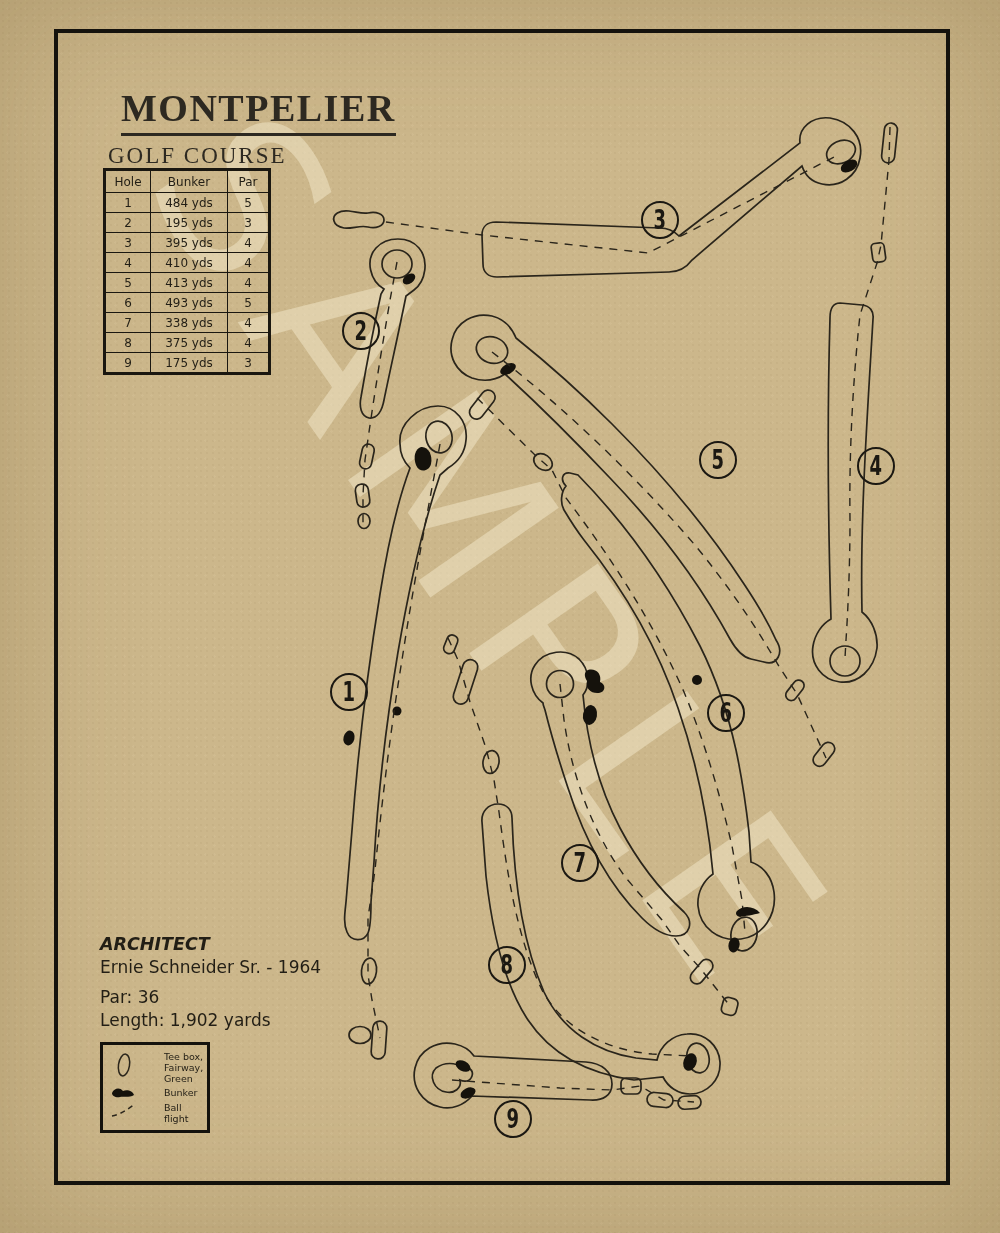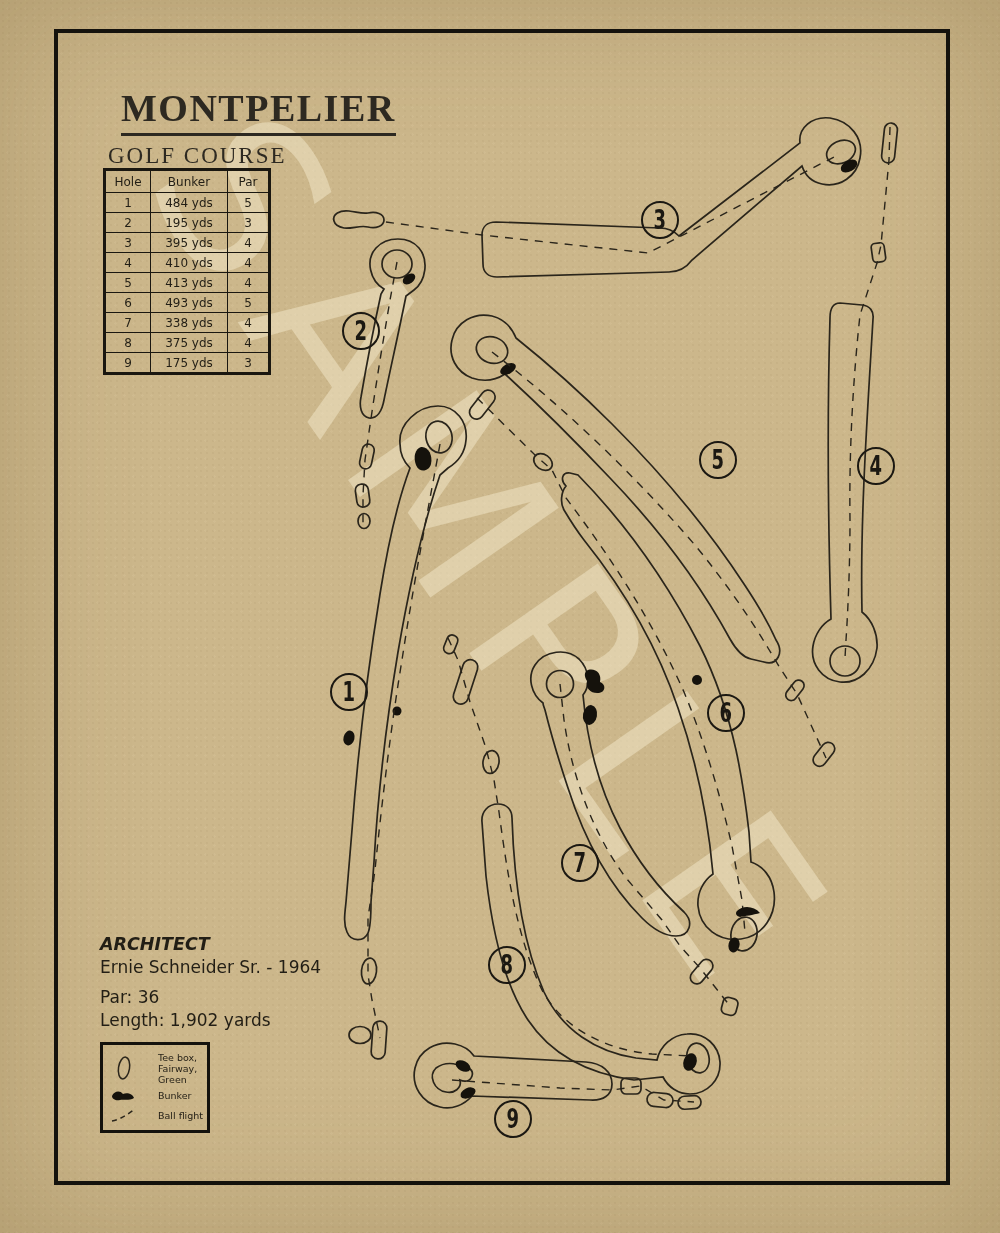--- a/index.html
+++ b/index.html
@@ -65,21 +65,21 @@
   .hole-num span{display:block;transform:scaleX(.72) scaleY(1.05);}
   .architect{position:absolute;left:100px;top:933px;color:#221e15;font-size:17px;line-height:23px;}
   .architect .head{font-weight:bold;font-size:17.5px;font-style:italic;}
   .architect .gap{height:7px;}
   .legend{
     position:absolute;left:100px;top:1042px;width:110px;height:91px;
     border:3px solid #14120d;background:transparent;
     display:flex;flex-direction:column;justify-content:space-around;
     padding:4px 0 4px 8px;box-sizing:border-box;
   }
-  .legend-row{display:flex;align-items:center;gap:21px;color:#221e15;}
+  .legend-row{display:flex;gap:27px;color:#221e15;}
   .legend-row .icn{width:26px;flex:0 0 26px;display:flex;justify-content:center;}
   .legend-row .lbl{font-size:9.5px;line-height:11px;width:62px;}
   svg .ink{stroke:#2a251b;stroke-width:1.7;fill:none;}
   svg .flight{stroke:#2a251b;stroke-width:1.4;fill:none;stroke-dasharray:8 7;}
   svg .sand{fill:#15120c;stroke:none;}
 </style>
 </head>
 <body>
 
 <div class="poster">

